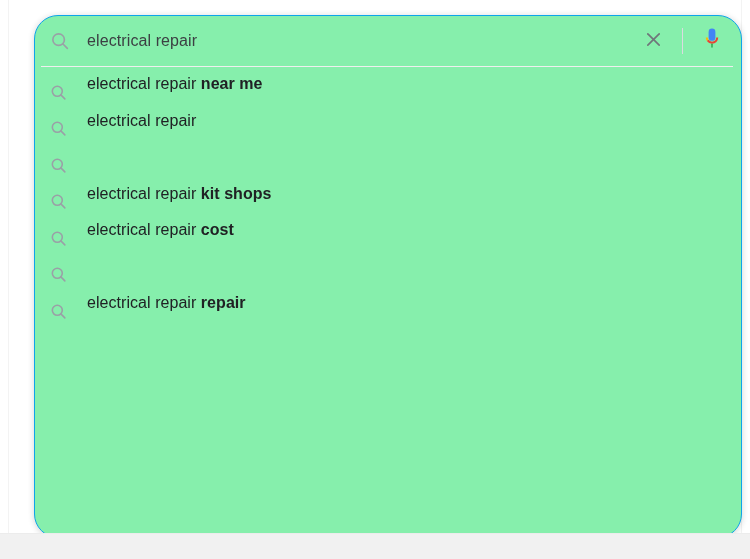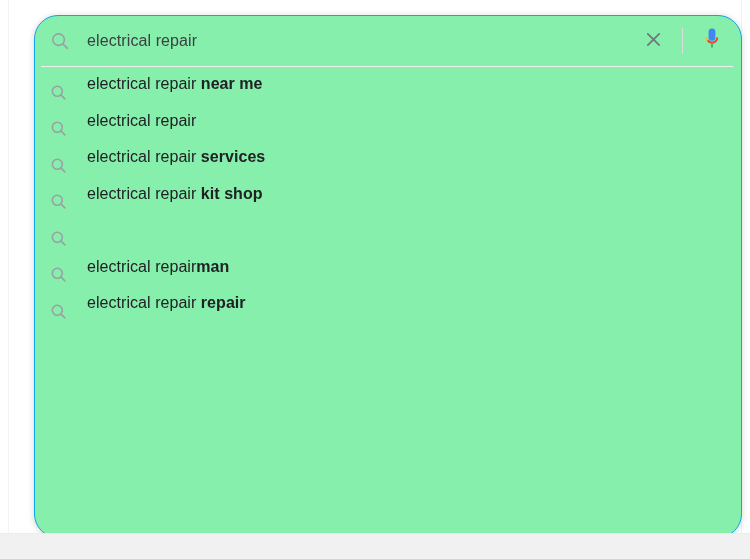--- a/index.html
+++ b/index.html
@@ -277,57 +277,56 @@
 
       <div class="suggestion-row">
         <span class="suggestion-icon">
           <svg class="mag-icon" width="19" height="19" viewBox="0 0 24 24" aria-hidden="true">
             <g fill="none" stroke="#9aa0a6" stroke-width="2" stroke-linecap="round">
               <circle cx="10.5" cy="10.5" r="6.3"></circle>
               <line x1="15.3" y1="15.3" x2="20" y2="20"></line>
             </g>
           </svg>
         </span>
-        <span class="suggestion-text"><span class="prefix">electrical repair </span><span class="completion">services</span></span>
-      </div>
-
-      <div class="suggestion-row">
-        <span class="suggestion-icon">
-          <svg class="mag-icon" width="19" height="19" viewBox="0 0 24 24" aria-hidden="true">
-            <g fill="none" stroke="#9aa0a6" stroke-width="2" stroke-linecap="round">
-              <circle cx="10.5" cy="10.5" r="6.3"></circle>
-              <line x1="15.3" y1="15.3" x2="20" y2="20"></line>
-            </g>
-          </svg>
-        </span>
-        <span class="suggestion-text"><span class="prefix">electrical repair </span><span class="completion">kit shop</span></span>
-      </div>
-
-
-      <div class="suggestion-row">
-        <span class="suggestion-icon">
-          <svg class="mag-icon" width="19" height="19" viewBox="0 0 24 24" aria-hidden="true">
-            <g fill="none" stroke="#9aa0a6" stroke-width="2" stroke-linecap="round">
-              <circle cx="10.5" cy="10.5" r="6.3"></circle>
-              <line x1="15.3" y1="15.3" x2="20" y2="20"></line>
-            </g>
-          </svg>
-        </span>
-      </div>
-
-      <div class="suggestion-row">
-        <span class="suggestion-icon">
-          <svg class="mag-icon" width="19" height="19" viewBox="0 0 24 24" aria-hidden="true">
-            <g fill="none" stroke="#9aa0a6" stroke-width="2" stroke-linecap="round">
-              <circle cx="10.5" cy="10.5" r="6.3"></circle>
-              <line x1="15.3" y1="15.3" x2="20" y2="20"></line>
-            </g>
-          </svg>
-        </span>
-        <span class="suggestion-text"><span class="prefix">electrical repair</span><span class="completion">man</span></span>
+      </div>
+
+      <div class="suggestion-row">
+        <span class="suggestion-icon">
+          <svg class="mag-icon" width="19" height="19" viewBox="0 0 24 24" aria-hidden="true">
+            <g fill="none" stroke="#9aa0a6" stroke-width="2" stroke-linecap="round">
+              <circle cx="10.5" cy="10.5" r="6.3"></circle>
+              <line x1="15.3" y1="15.3" x2="20" y2="20"></line>
+            </g>
+          </svg>
+        </span>
+        <span class="suggestion-text"><span class="prefix">electrical repair </span><span class="completion">kit shops</span></span>
+      </div>
+
+
+      <div class="suggestion-row">
+        <span class="suggestion-icon">
+          <svg class="mag-icon" width="19" height="19" viewBox="0 0 24 24" aria-hidden="true">
+            <g fill="none" stroke="#9aa0a6" stroke-width="2" stroke-linecap="round">
+              <circle cx="10.5" cy="10.5" r="6.3"></circle>
+              <line x1="15.3" y1="15.3" x2="20" y2="20"></line>
+            </g>
+          </svg>
+        </span>
+        <span class="suggestion-text"><span class="prefix">electrical repair </span><span class="completion">cost</span></span>
+      </div>
+
+      <div class="suggestion-row">
+        <span class="suggestion-icon">
+          <svg class="mag-icon" width="19" height="19" viewBox="0 0 24 24" aria-hidden="true">
+            <g fill="none" stroke="#9aa0a6" stroke-width="2" stroke-linecap="round">
+              <circle cx="10.5" cy="10.5" r="6.3"></circle>
+              <line x1="15.3" y1="15.3" x2="20" y2="20"></line>
+            </g>
+          </svg>
+        </span>
       </div>
 
       <div class="suggestion-row">
         <span class="suggestion-icon">
           <svg class="mag-icon" width="19" height="19" viewBox="0 0 24 24" aria-hidden="true">
             <g fill="none" stroke="#9aa0a6" stroke-width="2" stroke-linecap="round">
               <circle cx="10.5" cy="10.5" r="6.3"></circle>
               <line x1="15.3" y1="15.3" x2="20" y2="20"></line>
             </g>
           </svg>

